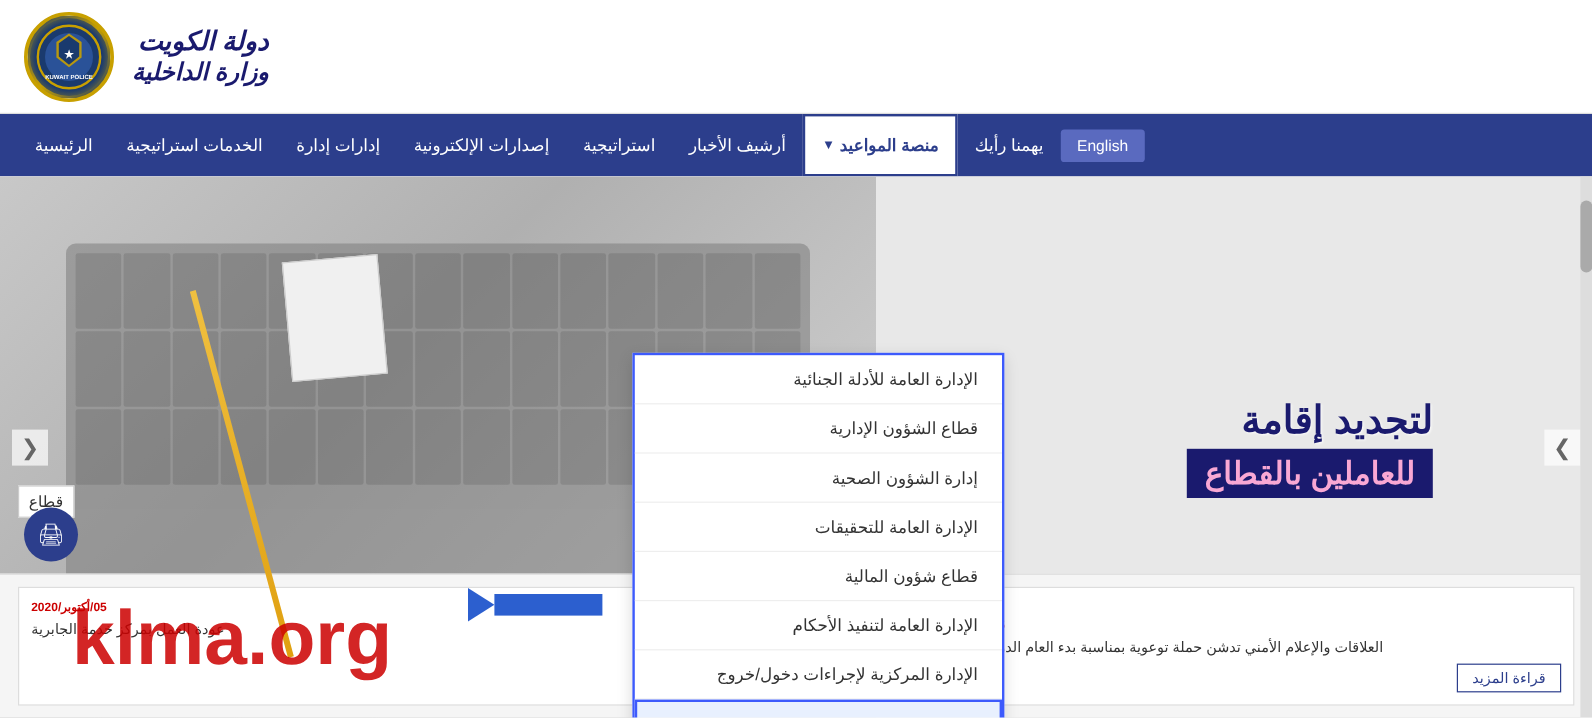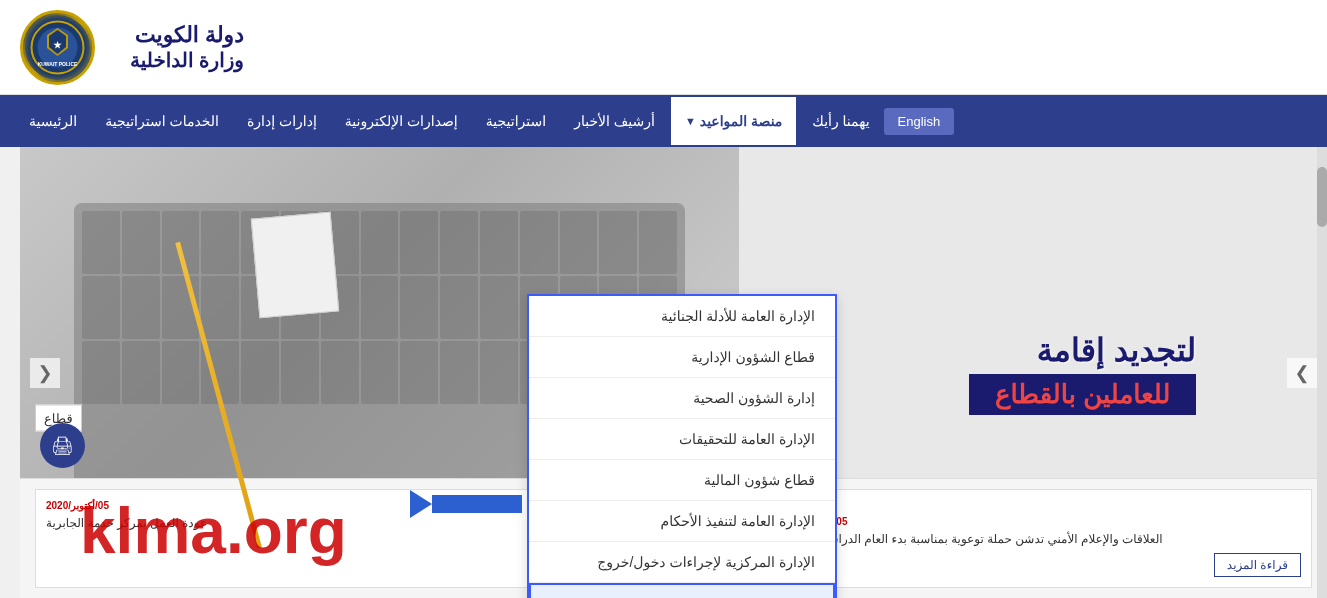--- a/index.html
+++ b/index.html
@@ -10,33 +10,33 @@
       background: #fff;
       display: flex;
       align-items: center;
       justify-content: flex-end;
       padding: 8px 20px;
       height: 95px;
       border-bottom: 1px solid #ddd;
     }
     .header-title {
       margin-left: 15px;
+      font-style: italic;
     }
     .header-title .title-main {
       font-size: 22px;
       font-weight: bold;
       color: #1a1a6e;
       direction: rtl;
     }
     .header-title .title-sub {
       font-size: 20px;
       font-weight: bold;
       color: #1a1a6e;
       direction: rtl;
-      margin-left: 20px;
     }
     .logo-circle {
       width: 75px;
       height: 75px;
       border-radius: 50%;
       background: linear-gradient(135deg, #1a3a6e 0%, #c8a000 50%, #1a3a6e 100%);
       border: 3px solid #c8a000;
       display: flex;
       align-items: center;
       justify-content: center;
@@ -129,21 +129,20 @@
       position: relative;
       justify-content: flex-end;
     }
 
     
     .banner {
       flex: 1;
       background: #e8e8e8;
       position: relative;
       overflow: hidden;
-      margin-left: 20px;
     }
     
     .banner-laptop {
       position: absolute;
       left: 0;
       top: 0;
       width: 55%;
       height: 100%;
       background: linear-gradient(135deg, #c8c8c8 0%, #b0b0b0 40%, #d8d8d8 100%);
       display: flex;
@@ -186,23 +185,23 @@
     .banner-heading {
       font-size: 32px;
       font-weight: bold;
       color: #1a1a6e;
       direction: rtl;
       text-shadow: 1px 1px 2px rgba(255,255,255,0.8);
     }
     .banner-subheading {
       font-size: 26px;
       font-weight: bold;
-      color: #ef4444;
+      color: #f9a8d4;
       background: #1a1a6e;
-      padding: 5px 26px;
+      padding: 5px 15px;
       margin-top: 5px;
       direction: rtl;
     }
 
     
     .watermark {
       position: absolute;
       bottom: 30px;
       left: 60px;
       font-size: 64px;

